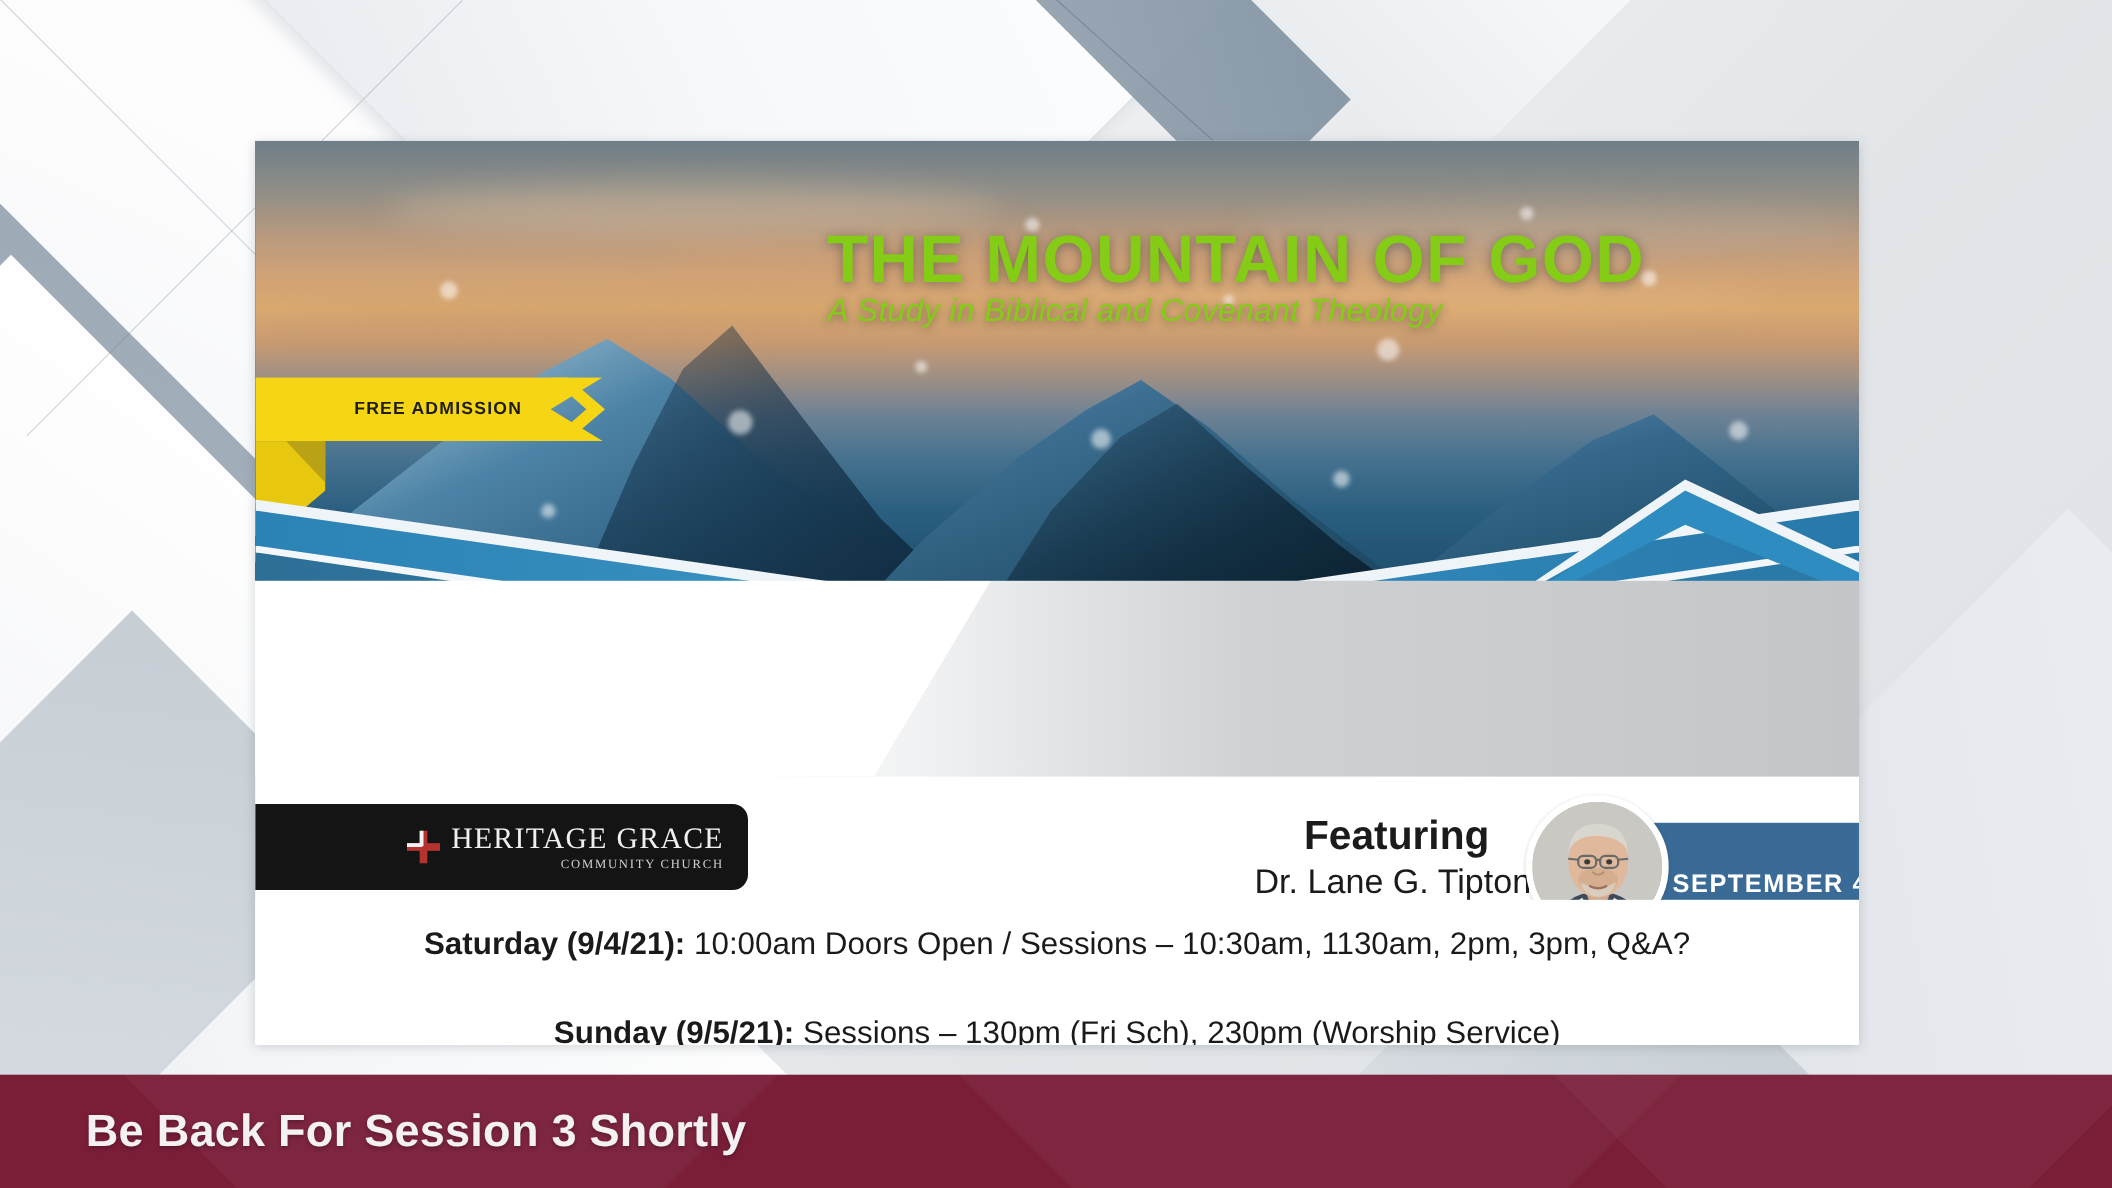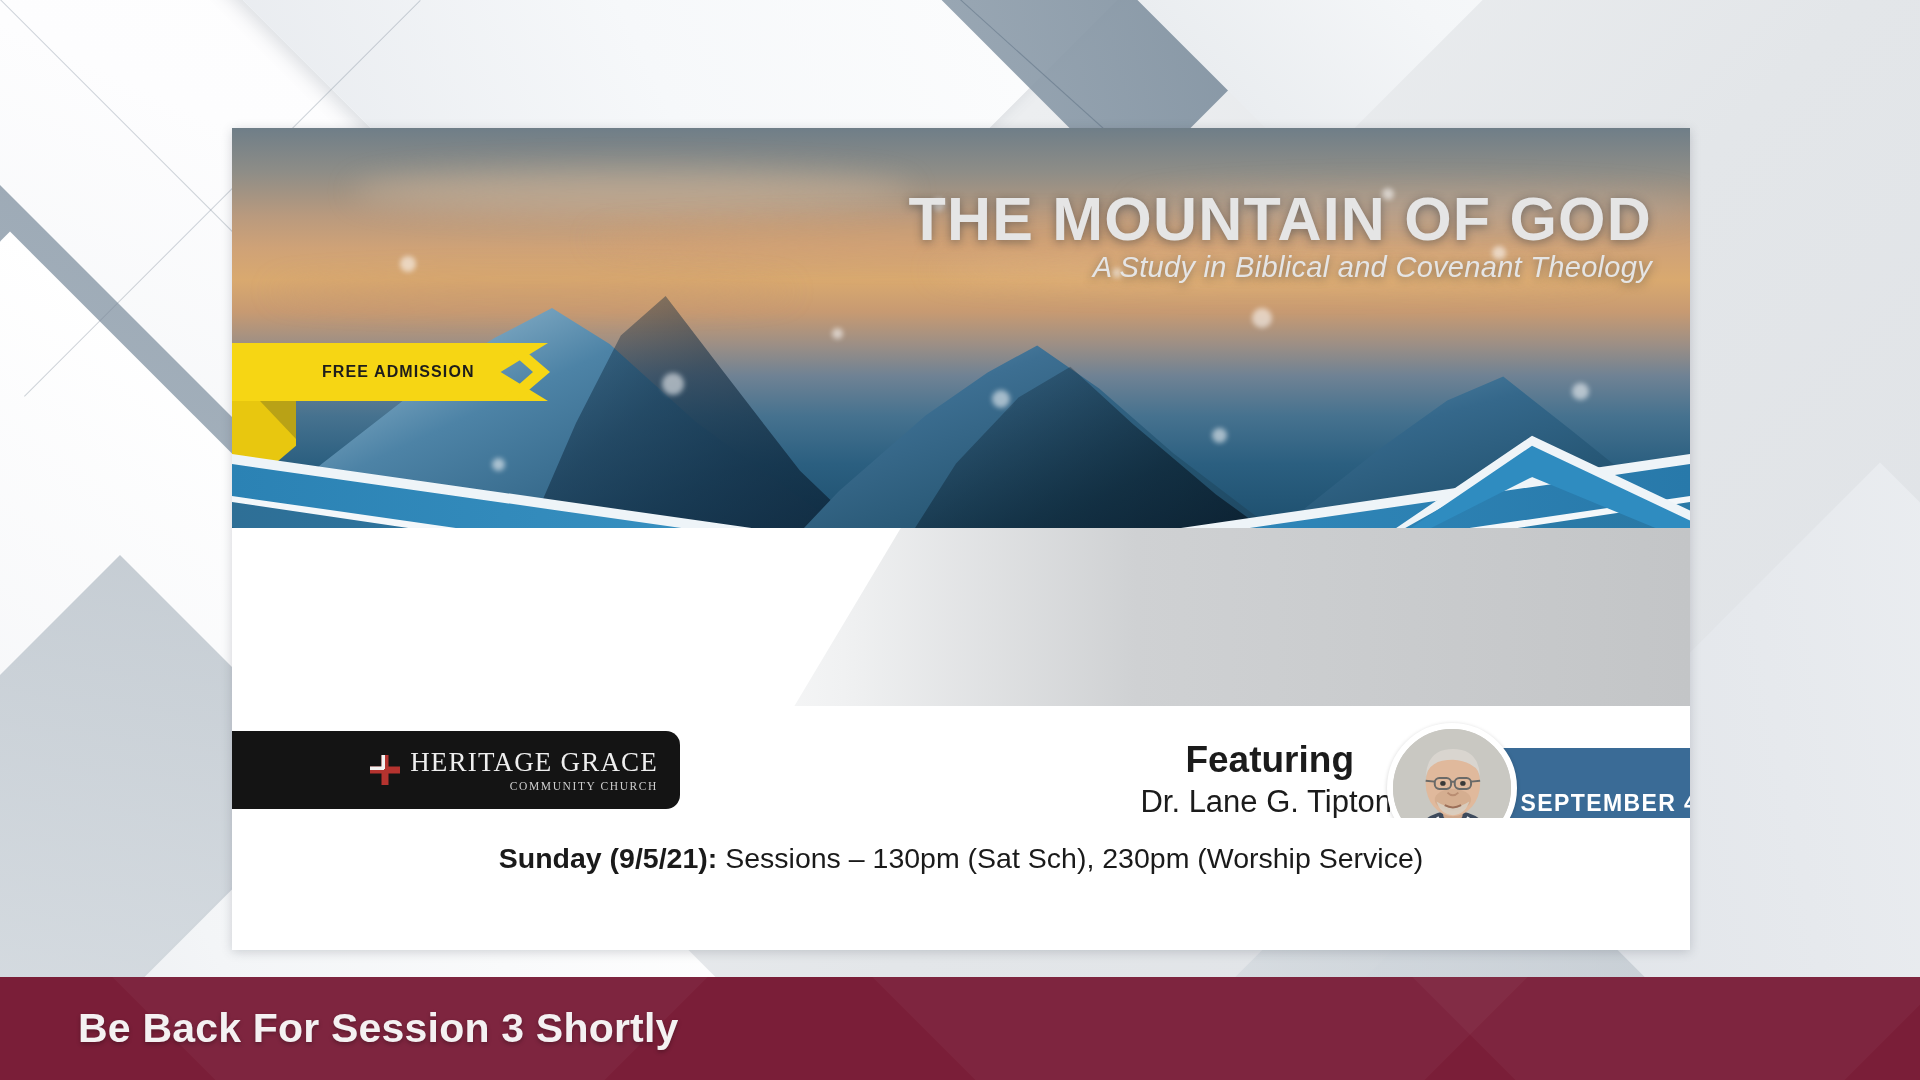--- a/index.html
+++ b/index.html
@@ -375,24 +375,24 @@
     position: absolute;
     left: 28px; top: 273px;
     width: 36px; height: 38px;
     background: #b9a216;
     clip-path: polygon(0% 0%, 100% 0%, 100% 100%);
   }
 
   
   .headline {
     position: absolute;
-    left: 520px; top: 60px;
+    left: 520px; top: 76px;
     width: 900px;
-    text-align: right;
-    color: #e5e5e5;
+    text-align: left;
+    color: #84cc16;
   }
   .headline-title {
     font-size: 61px;
     font-weight: bold;
     letter-spacing: 1.2px;
     line-height: 1.03;
     text-shadow: 0 2px 10px rgba(30,40,50,.45);
   }
   .headline-sub {
     font-size: 29px;
@@ -565,21 +565,24 @@
         <line x1="86" y1="58" x2="96" y2="57" stroke="#6a6a68" stroke-width="2"></line>
         <ellipse cx="55" cy="60" rx="3" ry="2.6" fill="#3a3a38"></ellipse>
         <ellipse cx="77" cy="60" rx="3" ry="2.6" fill="#3a3a38"></ellipse>
         <path d="M60 70 Q66 76 72 70" fill="none" stroke="#b98d72" stroke-width="2"></path>
         <path d="M57 84 Q66 89 75 84" fill="none" stroke="#9c6f58" stroke-width="2.2"></path>
       </svg>
     </div>
 
     <div class="schedule">
       <div class="sched-line">
-        <span class="sched-day">Sunday (9/5/21):</span><span> Sessions – 130pm (Sat Sch), 230pm (Worship Service)</span>
+        <span class="sched-day">Saturday (9/4/21):</span><span> 10:00am Doors Open / Sessions – 10:30am, 1130am, 2pm, 3pm, Q&amp;A?</span>
+      </div>
+      <div class="sched-line">
+        <span class="sched-day">Sunday (9/5/21):</span><span> Sessions – 130pm (Fri Sch), 230pm (Worship Service)</span>
       </div>
     </div>
 
   </div>
 
   <div id="bottom-banner">
     <div class="banner-sheen" style="left:150px;top:-330px;"></div>
     <div class="banner-sheen" style="left:940px;top:-300px;"></div>
     <div class="banner-sheen" style="left:1420px;top:-360px;"></div>
     <span class="banner-text">Be Back For Session 3 Shortly</span>

